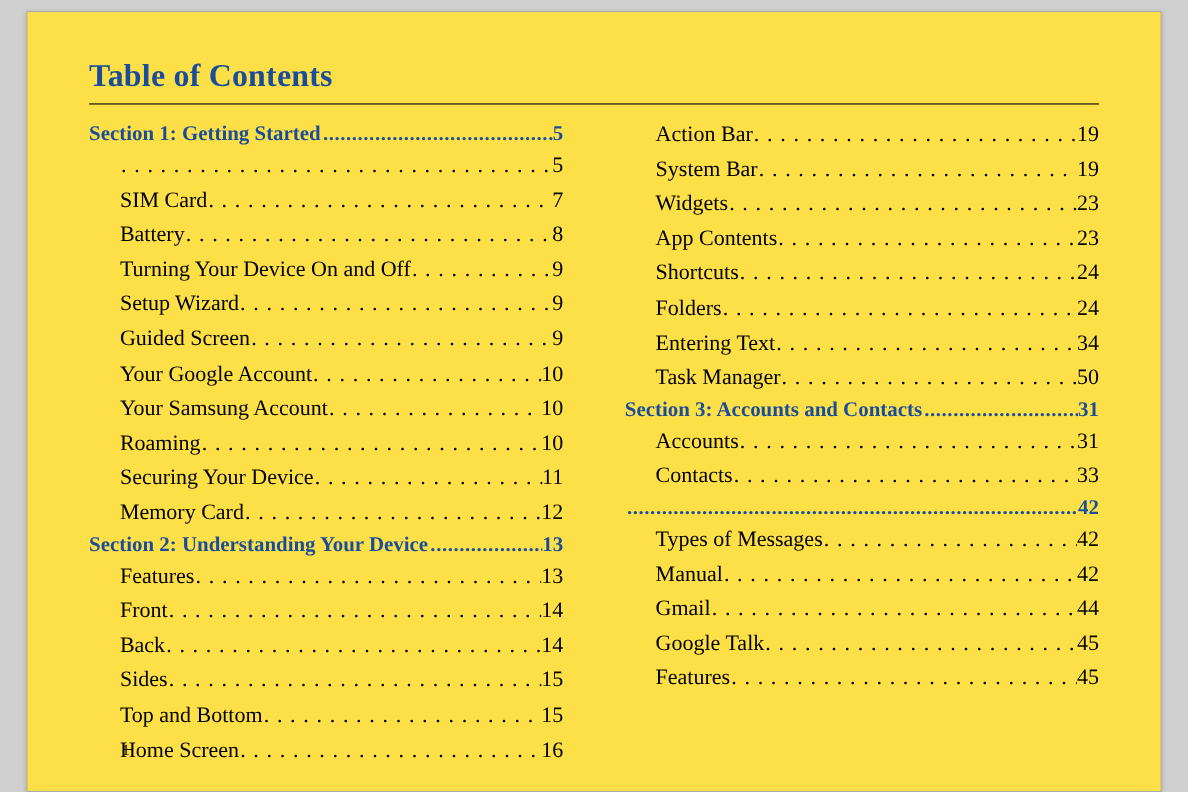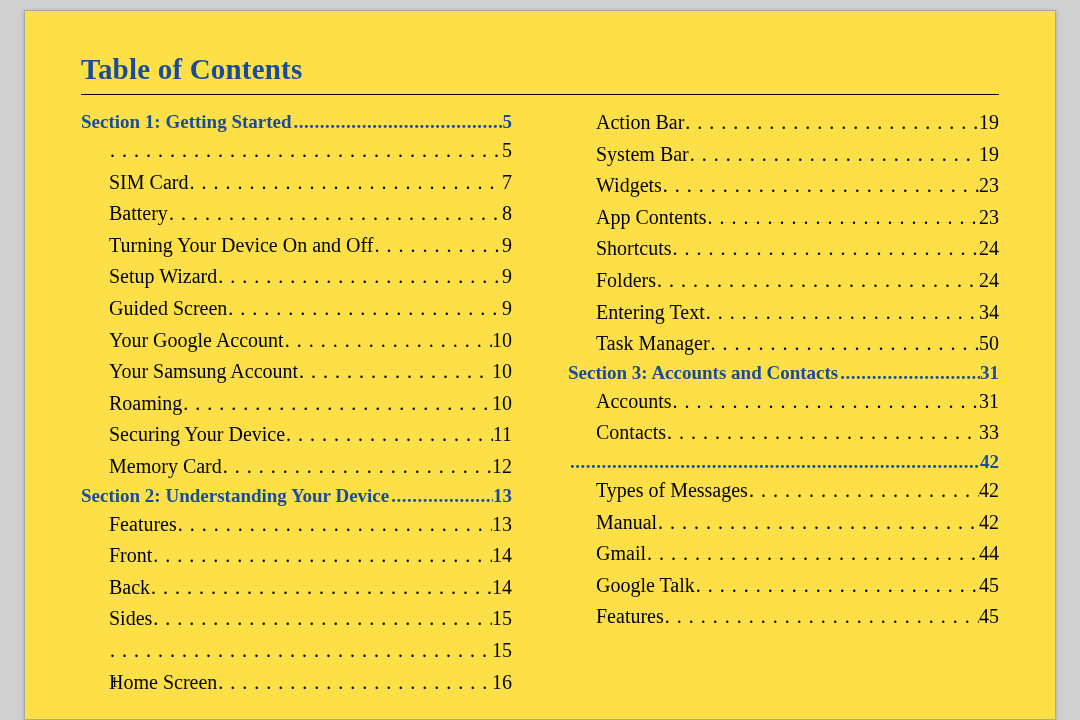--- a/index.html
+++ b/index.html
@@ -105,20 +105,21 @@
           <span class="label">Back </span>
           <span class="dots"></span>
           <span class="pg">14</span>
         </div>
         <div class="entry">
           <span class="label">Sides </span>
           <span class="dots"></span>
           <span class="pg">15</span>
         </div>
         <div class="entry">
+          <span class="label">Top and Bottom </span>
           <span class="dots"></span>
           <span class="pg">15</span>
         </div>
         <div class="entry">
           <span class="label">Home Screen </span>
           <span class="dots"></span>
           <span class="pg">16</span>
         </div>
       </div>
     <div class="col" id="col1">

